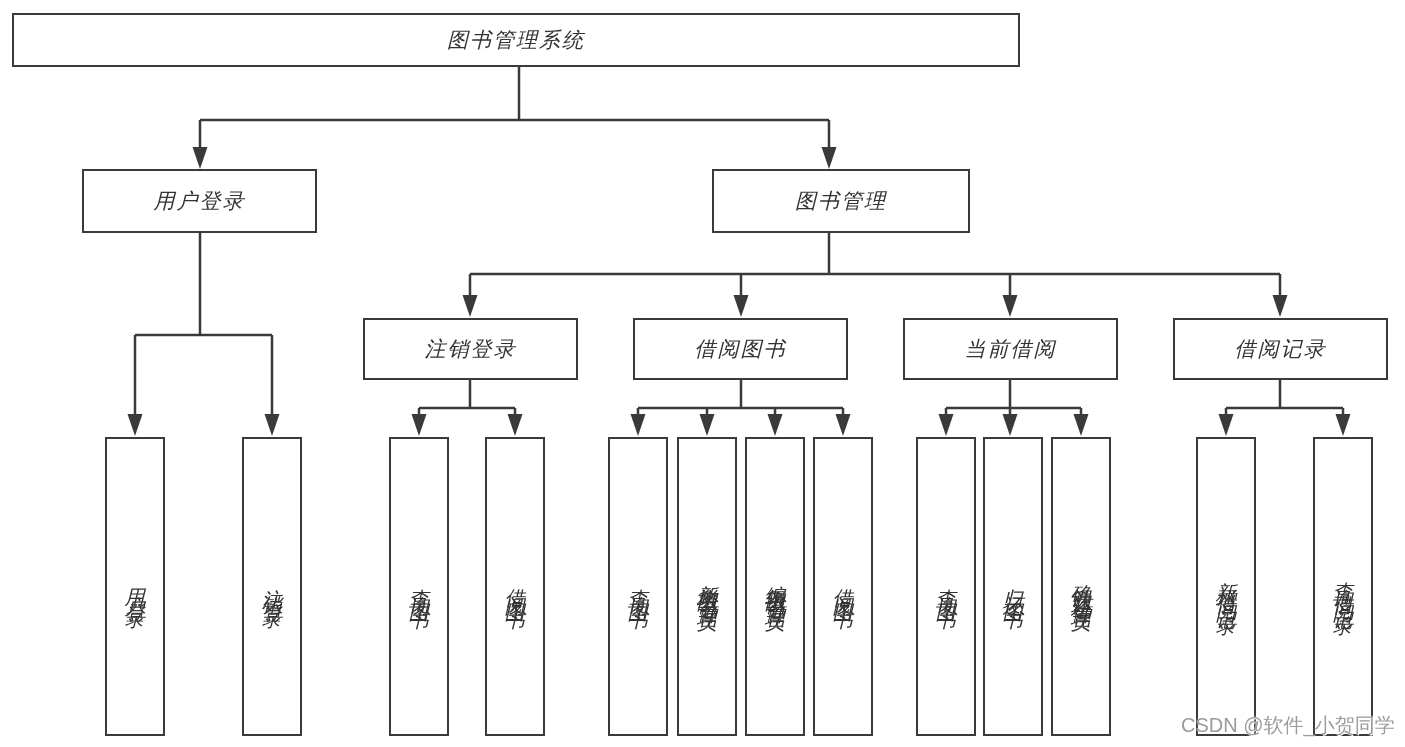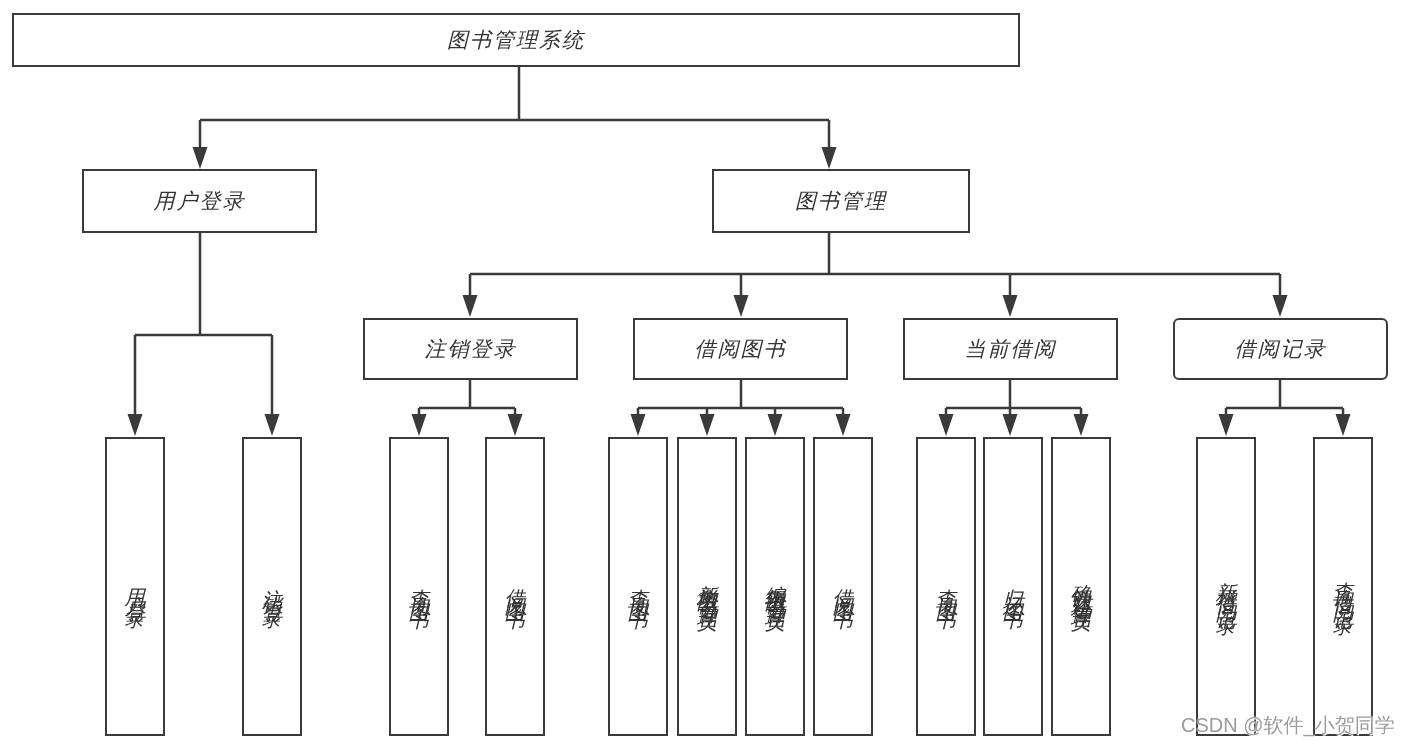--- a/index.html
+++ b/index.html
@@ -115,21 +115,21 @@
   </svg>
 
   <div class="node h" style="left:12px; top:13px; width:1008px; height:54px;">图书管理系统</div>
 
   <div class="node h" style="left:82px; top:169px; width:235px; height:64px;">用户登录</div>
   <div class="node h" style="left:712px; top:169px; width:258px; height:64px;">图书管理</div>
 
   <div class="node h" style="left:363px; top:318px; width:215px; height:62px;">注销登录</div>
   <div class="node h" style="left:633px; top:318px; width:215px; height:62px;">借阅图书</div>
   <div class="node h" style="left:903px; top:318px; width:215px; height:62px;">当前借阅</div>
-  <div class="node h" style="left:1173px; top:318px; width:215px; height:62px;border-radius:6px;">借阅记录</div>
+  <div class="node h" style="left:1173px; top:318px; width:215px; height:62px;">借阅记录</div>
 
   <div class="node v" style="left:105px; top:437px; width:60px; height:299px;">用户登录</div>
   <div class="node v" style="left:242px; top:437px; width:60px; height:299px;">注销登录</div>
 
   <div class="node v" style="left:389px; top:437px; width:60px; height:299px;">查询图书</div>
   <div class="node v" style="left:485px; top:437px; width:60px; height:299px;">借阅图书</div>
 
   <div class="node v" style="left:608px; top:437px; width:60px; height:299px;">查询图书</div>
   <div class="node v long" style="left:677px; top:437px; width:60px; height:299px;">新增图书（管理员）</div>
   <div class="node v long" style="left:745px; top:437px; width:60px; height:299px;">编辑图书（管理员）</div>

